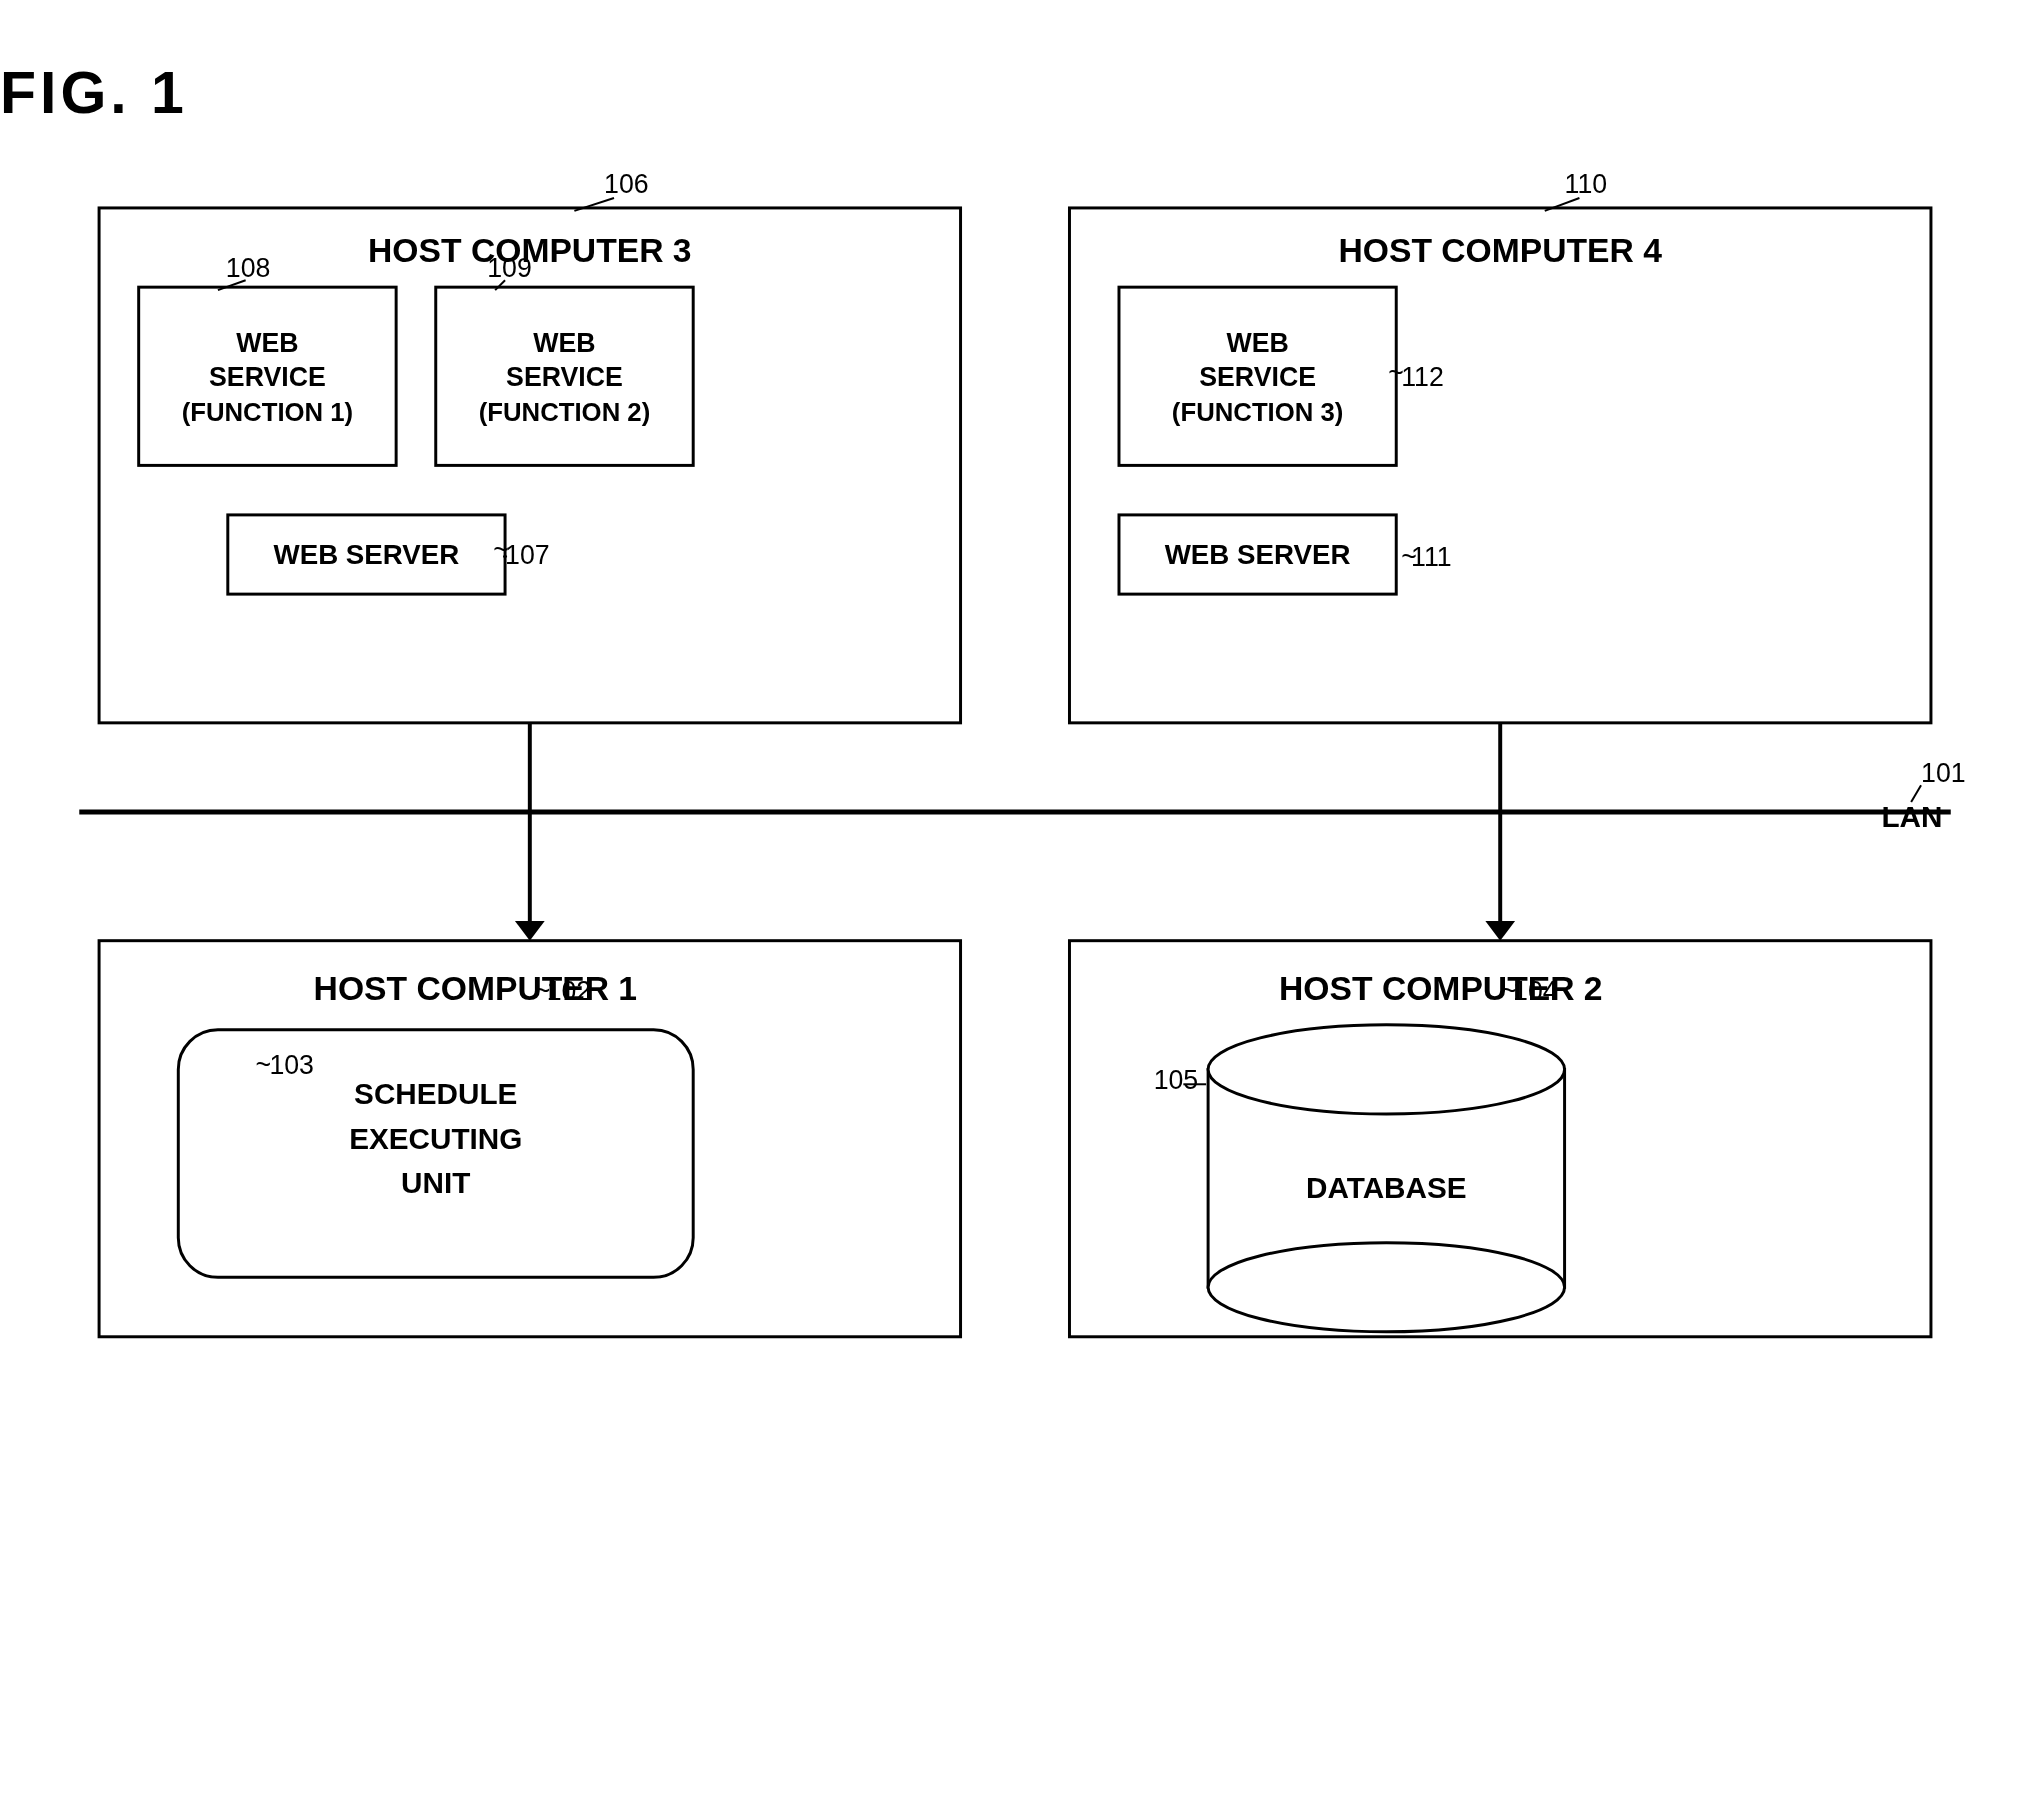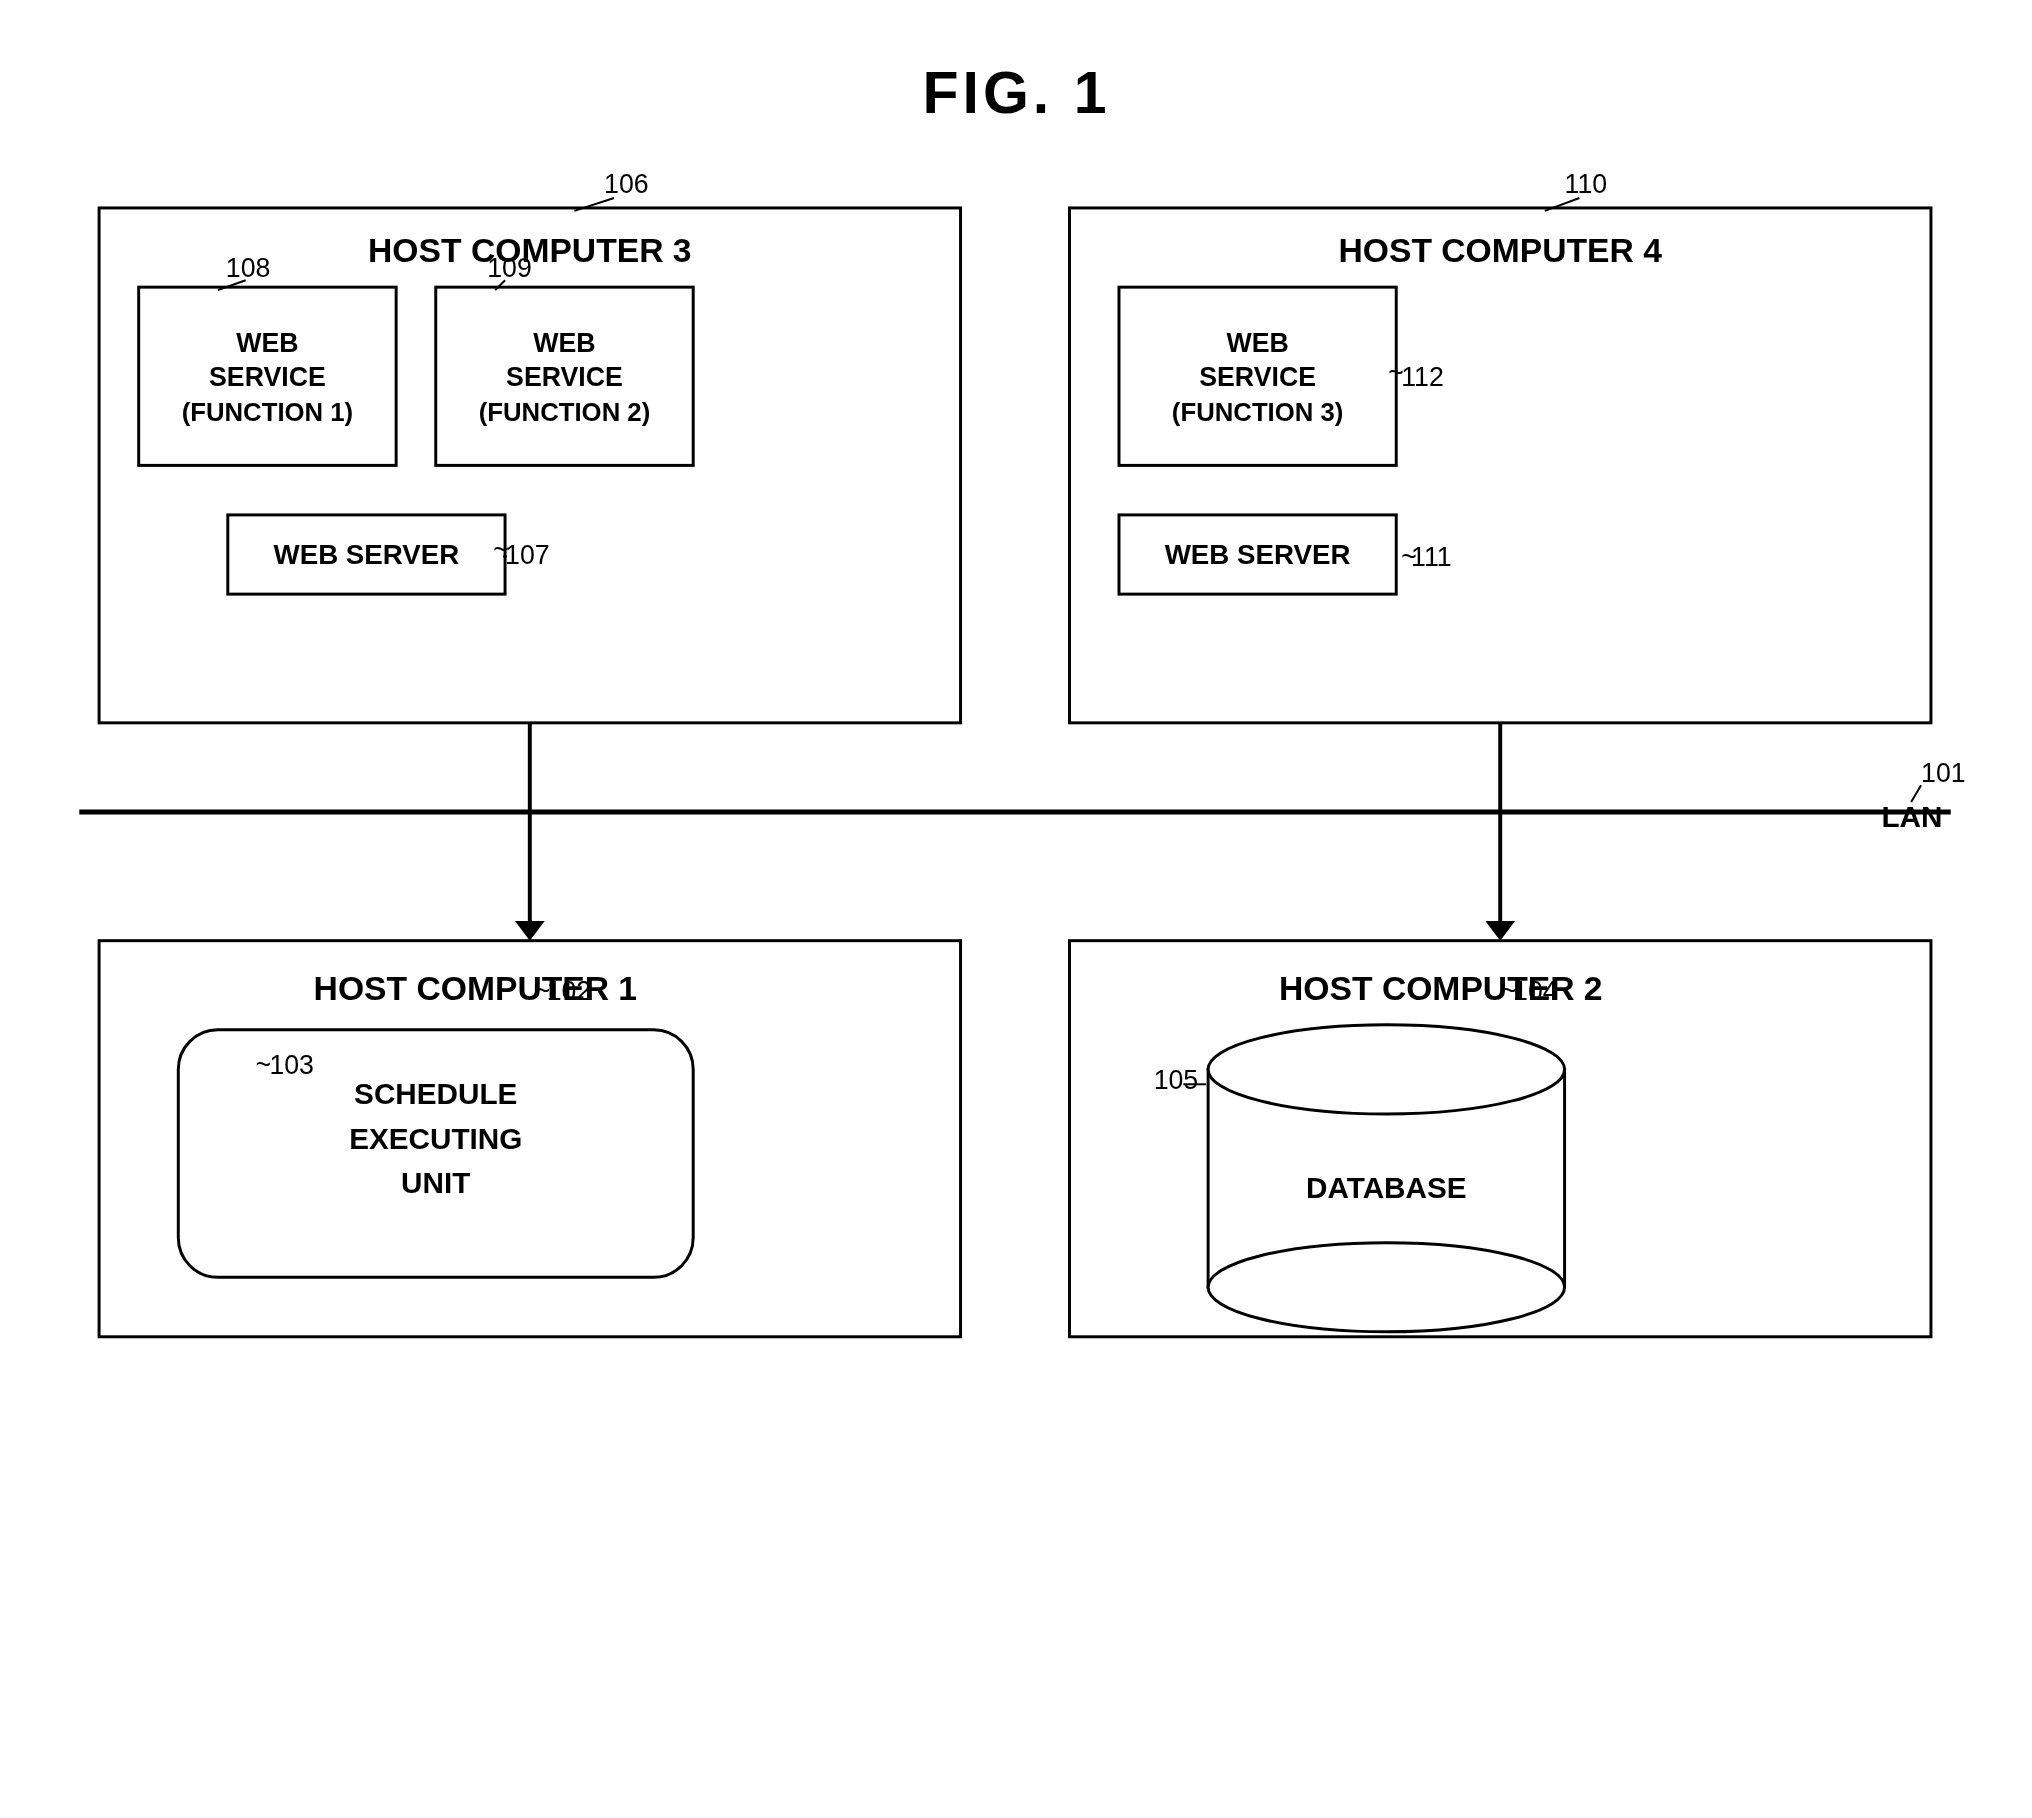--- a/index.html
+++ b/index.html
@@ -6,21 +6,20 @@
     body {
       background: #fff;
       font-family: Arial, sans-serif;
       width: 2033px;
       height: 1819px;
       position: relative;
       overflow: hidden;
     }
 
     .fig-title {
-      text-align: center;
       font-size: 59px;
       font-weight: bold;
       padding-top: 59px;
       letter-spacing: 4px;
     }
   </style>
 </head>
 <body>
 
 <div class="fig-title">FIG. 1</div>

